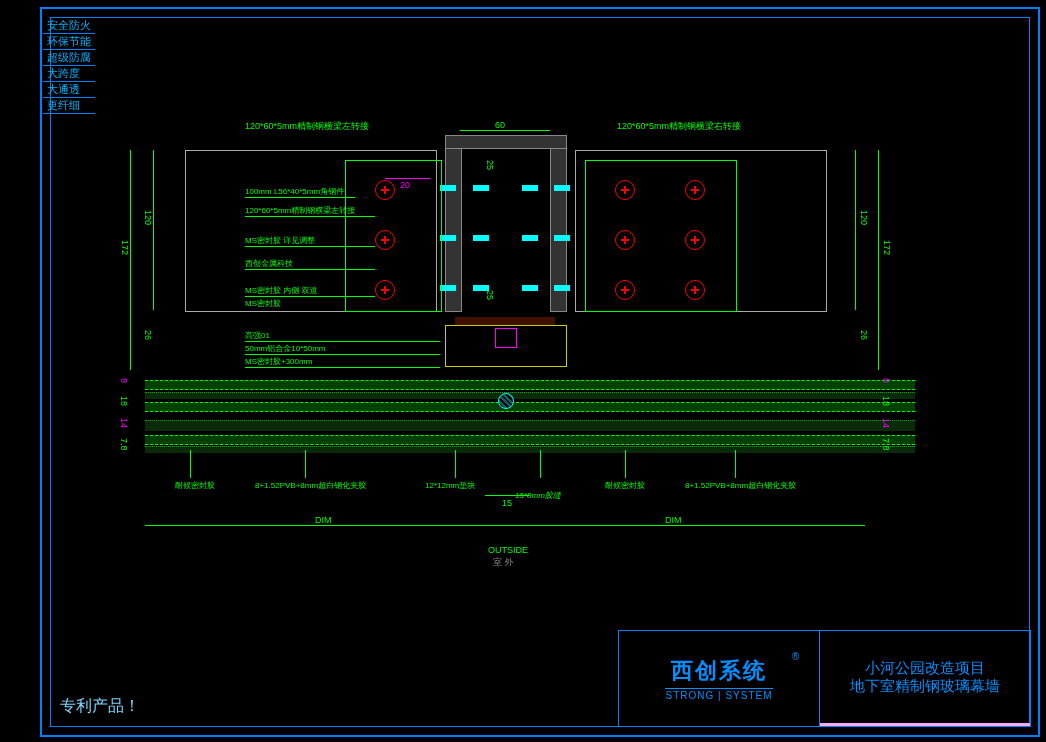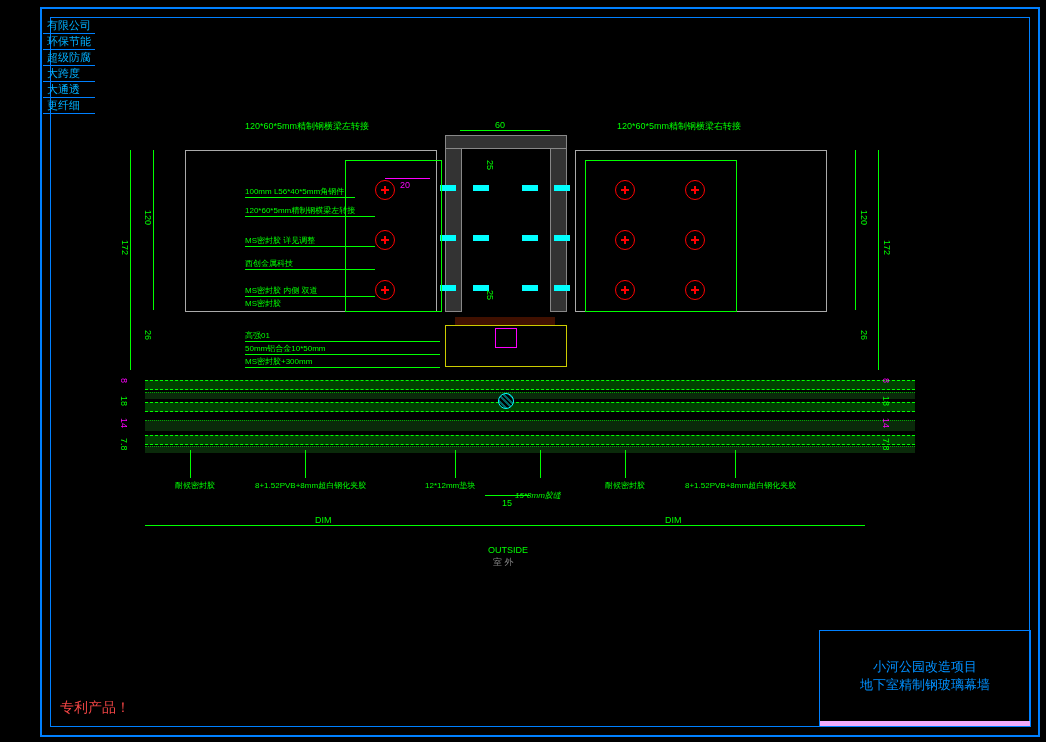--- a/index.html
+++ b/index.html
@@ -33,22 +33,22 @@
     color: #00b0ff;
     border-bottom: 1px solid #0080ff;
     padding: 0 4px;
     font-size: 11px;
     line-height: 15px;
     white-space: nowrap;
   }
   .patent {
     position: absolute;
     left: 60px; bottom: 25px;
-    color: #ef4444;
-    font-size: 14px;
+    color: #7dd3fc;
+    font-size: 16px;
   }
   .titleblock {
     position: absolute;
     right: 15px; bottom: 15px;
     display: flex;
     border: 1px solid #0080ff;
     height: 95px;
   }
   .tb-left {
     width: 200px;
@@ -59,23 +59,23 @@
   }
   .tb-logo-cn { font-size: 22px; font-weight: bold; letter-spacing:2px;}
   .tb-logo-reg { position:absolute; top:20px; right:20px; font-size:10px;}
   .tb-logo-en { font-size: 10px; letter-spacing:1px; border-top:1px solid #0090ff; margin-top:2px; padding-top:1px;}
   .tb-right {
     width: 210px;
     display:flex; flex-direction:column;
   }
   .tb-title {
     flex:1;
-    border-bottom:5px solid #f0abfc;
+    border-bottom:3px solid #f0abfc;
     display:flex; flex-direction:column; justify-content:center; align-items:center;
-    color:#0090ff; font-size:13px; line-height:18px;
+    color:#0090ff; font-size:15px; line-height:18px;
   }
   .tb-company {
     height:38px;
     display:flex; justify-content:center; align-items:center;
     color:#0090ff; font-size:12px; font-style:italic;
   }
   
   .drawing {
     position:absolute;
     left:145px; top:130px;
@@ -119,31 +119,36 @@
     background:repeating-linear-gradient(45deg,#006666 0 2px,#000 2px 4px);
   }
 </style>
 </head>
 <body>
 
 <div class="frame outer-frame"></div>
 <div class="frame inner-frame"></div>
 
 <div class="side-tags">
-  <span class="tag">有限公司</span>
+  <span class="tag">安全防火</span>
   <span class="tag">环保节能</span>
   <span class="tag">超级防腐</span>
   <span class="tag">大跨度</span>
   <span class="tag">大通透</span>
   <span class="tag">更纤细</span>
 </div>
 
 <div class="patent">专利产品！</div>
 
 <div class="titleblock">
+  <div class="tb-left">
+    <div class="tb-logo-cn">西创系统</div>
+    <div class="tb-logo-reg">®</div>
+    <div class="tb-logo-en">STRONG | SYSTEM</div>
+  </div>
   <div class="tb-right">
     <div class="tb-title">
       <div>小河公园改造项目</div>
       <div>地下室精制钢玻璃幕墙</div>
     </div>
   </div>
 </div>
 
 <div class="drawing">
 

